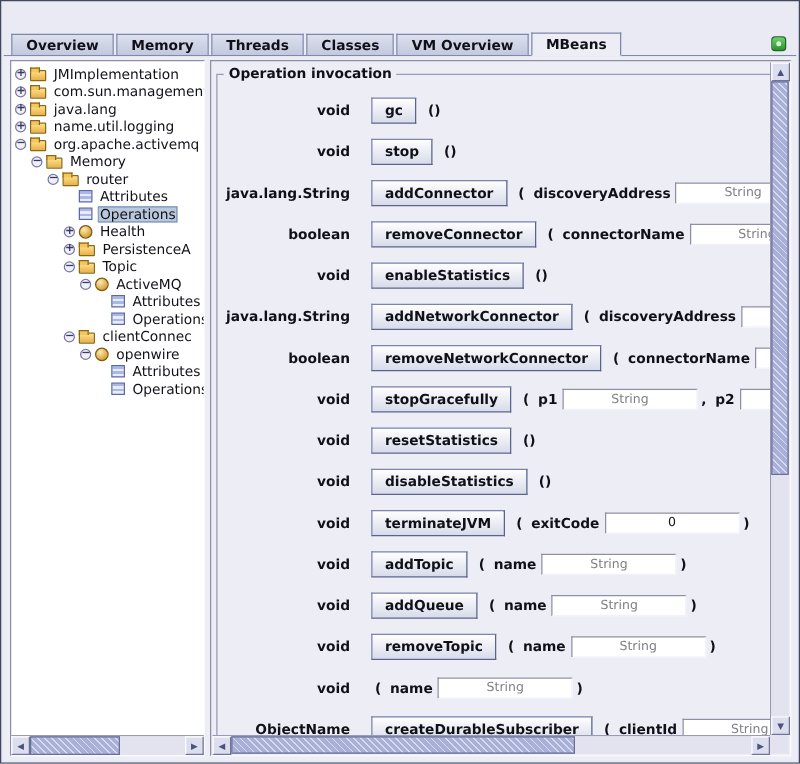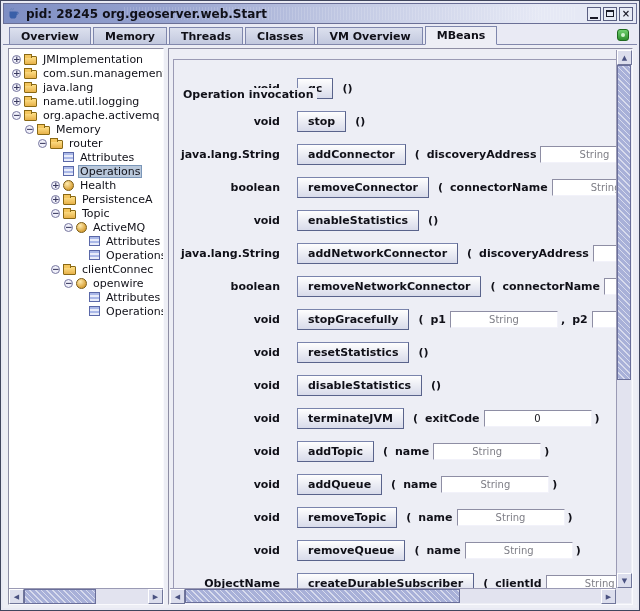--- a/index.html
+++ b/index.html
@@ -59,60 +59,41 @@
   .h-thumb { top:0; bottom:0; }
   .v-thumb { left:0; right:0; }
 
   
   .ops-panel { position:absolute; left:165px; right:4px; top:3px; bottom:3px; background:#EDEEF5;
     border:1px solid; border-color:#8E8EA4 #FAFAFE #FAFAFE #8E8EA4; }
   .ops-view { position:absolute; inset:1px 16px 16px 1px; overflow:hidden; }
   .ops-content { position:absolute; top:9px; left:3px; width:640px; min-height:555px;
     border:1px solid #9A9AB4; padding:12px 0 8px 0; }
   .ops-title { position:absolute; top:-8px; left:5px; background:#EDEEF5; padding:0 4px;
-    font-size:11px; font-weight:bold; color:#101018; white-space:nowrap;margin-top:36px; }
+    font-size:11px; font-weight:bold; color:#101018; white-space:nowrap; }
   .op-row { display:flex; align-items:center; height:33px; white-space:nowrap; padding-left:4px; }
   .ret { flex:none; width:102px; text-align:right; font-size:11px; font-weight:bold; color:#101018; margin-right:17px; }
   .op-btn { font-family:"DejaVu Sans","Liberation Sans",sans-serif; font-size:11px; font-weight:bold; color:#101018;
     padding:3px 10px; background:linear-gradient(#FEFEFE,#D8DBEA); border:1px solid #7A84AC;
     border-bottom-color:#59638B; border-right-color:#59638B; margin-right:6px; cursor:default; }
   .params { display:inline-flex; align-items:center; }
   .paren { font-size:11px; font-weight:bold; color:#101018; margin:0 3px; }
   .pname { font-size:11px; font-weight:bold; color:#101018; margin:0 4px; }
   .pfield { width:108px; height:17px; background:#FFFFFF; border:1px solid; border-color:#8E8EA4 #F2F2FA #F2F2FA #8E8EA4;
     text-align:center; font-family:"DejaVu Sans","Liberation Sans",sans-serif; font-size:10px; color:#7E7E86; }
   .pfield.black { color:#18181E; }
   .ops-vscroll { position:absolute; top:1px; right:1px; bottom:16px; width:15px; display:flex; flex-direction:column; background:#E2E3EF; border-left:1px solid #9A9AB4; }
   .ops-hscroll { position:absolute; left:1px; right:16px; bottom:1px; height:15px; display:flex; background:#E2E3EF; border-top:1px solid #9A9AB4; }
   .sb-corner { position:absolute; right:1px; bottom:1px; width:15px; height:15px; background:#E2E3EF; }
 </style>
 </head>
 <body>
 
 <div class="frame">
 
-  <div class="titlebar">
-    <svg width="14" height="14" viewBox="0 0 14 14">
-      <path d="M2.5 4.5h7v4.2a2.8 2.8 0 0 1-2.8 2.8H5.3a2.8 2.8 0 0 1-2.8-2.8z" fill="#3A5FA8"></path>
-      <path d="M9.5 5.2h1.4a1.8 1.8 0 0 1-1.6 2.6z" fill="none" stroke="#3A5FA8" stroke-width="1"></path>
-      <path d="M4.5 1.2c0 1-1 1-1 2m3-2c0 1-1 1-1 2" stroke="#6A82B8" stroke-width="1" fill="none"></path>
-    </svg>
-    <span class="title-text">pid: 28245 org.geoserver.web.Start</span>
-    <span class="win-buttons">
-      <span class="wbtn">
-          <span class="glyph-min"></span>
-        </span>
-      <span class="wbtn">
-          <span class="glyph-max"></span>
-        </span>
-      <span class="wbtn">
-          <span>×</span>
-        </span>
-    </span>
-  </div>
 
   <div class="tabbar">
     <div id="tabs" style="display:flex;align-items:flex-end;">
         <div class="tab">Overview</div>
         <div class="tab">Memory</div>
         <div class="tab">Threads</div>
         <div class="tab">Classes</div>
         <div class="tab">VM Overview</div>
         <div class="tab selected">MBeans</div>
       </div>
@@ -351,21 +332,20 @@
                 <button class="op-btn">removeTopic</button>
                 <span class="params">
                   <span class="paren">(</span>
                   <span class="pname">name</span>
                   <input class="pfield" value="String" style="">
                   <span class="paren">)</span>
                 </span>
               </div>
               <div class="op-row">
                 <span class="ret">void</span>
-                <button class="op-btn">removeQueue</button>
                 <span class="params">
                   <span class="paren">(</span>
                   <span class="pname">name</span>
                   <input class="pfield" value="String" style="">
                   <span class="paren">)</span>
                 </span>
               </div>
               <div class="op-row">
                 <span class="ret">ObjectName</span>
                 <button class="op-btn">createDurableSubscriber</button>

